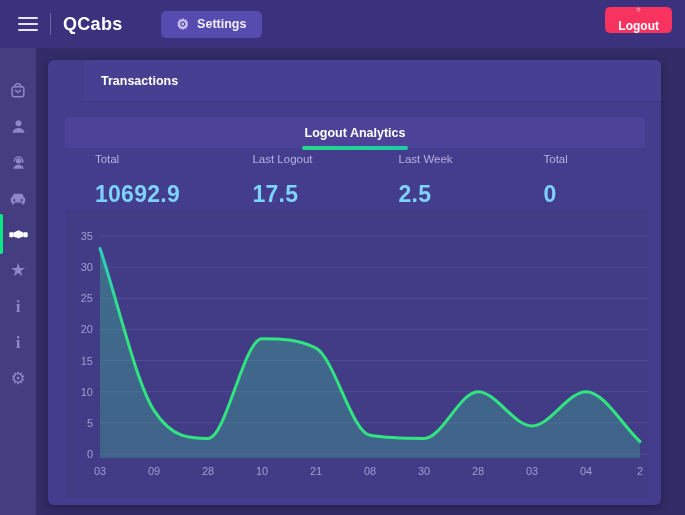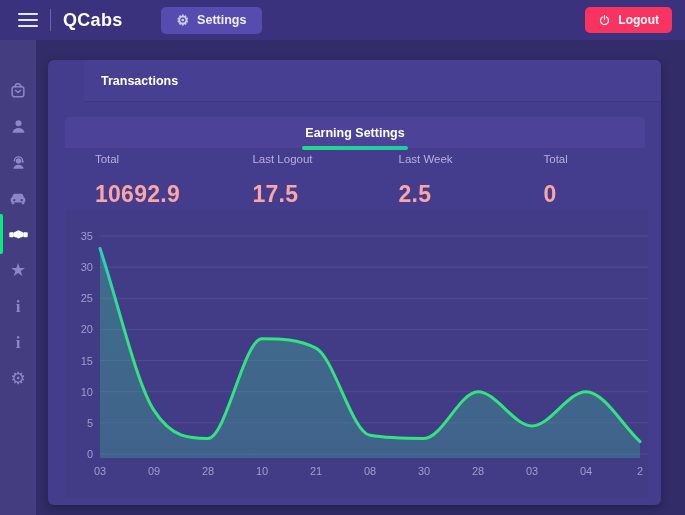--- a/index.html
+++ b/index.html
@@ -1,35 +1,35 @@
 <!DOCTYPE html>
 <html><head>
 <meta charset="utf-8">
 <style>
   * { margin:0; padding:0; box-sizing:border-box; }
   html,body { width:685px; height:515px; overflow:hidden;
     font-family:"Liberation Sans", sans-serif; background:#322c68; }
 
   
-  .navbar { position:absolute; left:0; top:0; width:685px; height:40px;
+  .navbar { position:absolute; left:0; top:0; width:685px; height:48px;
     background:#3a327d; display:flex; align-items:center; z-index:5; }
   .hamburger { width:20px; height:14px; margin-left:18px; display:flex;
     flex-direction:column; justify-content:space-between; cursor:pointer; }
   .hamburger span { display:block; height:2px; border-radius:1px; background:#e8e6f6; }
   .nav-divider { width:1px; height:22px; background:rgba(255,255,255,.25); margin:0 12px 0 12px; }
   .brand { color:#ffffff; font-size:18px; font-weight:bold; letter-spacing:.3px; }
   .btn-settings { margin-left:38px; height:27px; padding:0 16px; border:none; border-radius:5px;
     background:#564bae; color:#f0eefb; font-size:12.5px; font-weight:bold;
     display:flex; align-items:center; gap:8px; cursor:pointer;
     font-family:"Liberation Sans", sans-serif; }
   .btn-settings .gear-glyph { font-size:14px; color:#cfcaf0; }
   .btn-logout { position:absolute; right:13px; top:7px; height:26px; padding:0 13px;
     border:none; border-radius:5px; background:#f8335f; color:#ffffff; font-size:12px;
     font-weight:bold; display:flex; align-items:center; gap:7px; cursor:pointer;
-    font-family:"Liberation Sans", sans-serif; }
+    font-family:"Liberation Sans", sans-serif;flex-direction:column; }
 
   
   .sidebar { position:absolute; left:0; top:40px; width:36px; height:475px;
     background:#443d80; display:flex; flex-direction:column; align-items:stretch;
     padding-top:32px; z-index:4; }
   .side-item { position:relative; height:36px; display:flex; align-items:center;
     justify-content:center; color:#8d87c7; cursor:pointer; }
   .side-item svg { display:block; }
   .side-item .glyph { font-size:16px; line-height:1; }
   .side-item.active { color:#ffffff; }
@@ -50,21 +50,21 @@
   .tab-label { color:#ffffff; font-size:12.5px; font-weight:bold; }
   .tab-underline { position:absolute; left:50%; transform:translateX(-50%); bottom:-2px;
     width:106px; height:4px; border-radius:2px;
     background:linear-gradient(90deg,#24d98b,#1fcba4); }
 
   .stats { position:absolute; left:17px; top:92px; width:580px; height:56px;
     display:grid; grid-template-columns:1fr 1fr 1fr 1fr; }
   .stat { display:flex; flex-direction:column; justify-content:center; align-items:center; }
   .stat-inner { min-width:58px; }
   .stat-label { color:#b6b0de; font-size:11.5px; margin-bottom:16px; }
-  .stat-value { color:#fca5a5; font-size:23px; font-weight:bold; letter-spacing:.3px; }
+  .stat-value { color:#7dd3fc; font-size:23px; font-weight:bold; letter-spacing:.3px; }
 
   .chart-panel { position:absolute; left:17px; top:150px; width:583px; height:288px;
     background:#423b86; border-radius:4px; overflow:hidden; }
   .chart-panel svg { display:block; }
 </style>
 </head>
 <body>
 
 <header class="navbar">
   <div class="hamburger">
@@ -143,21 +143,21 @@
     </div>
   </aside>
 
 <main class="card">
   <div class="card-header">
     <span class="card-title">Transactions</span>
   </div>
 
   <div class="tabstrip">
     <div class="tab">
-      <span class="tab-label">Earning Settings</span>
+      <span class="tab-label">Logout Analytics</span>
       <span class="tab-underline"></span>
     </div>
   </div>
 
   <div class="stats" id="stats">
       <div class="stat">
         <div class="stat-inner">
           <div class="stat-label">Total</div>
           <div class="stat-value">10692.9</div>
         </div>

